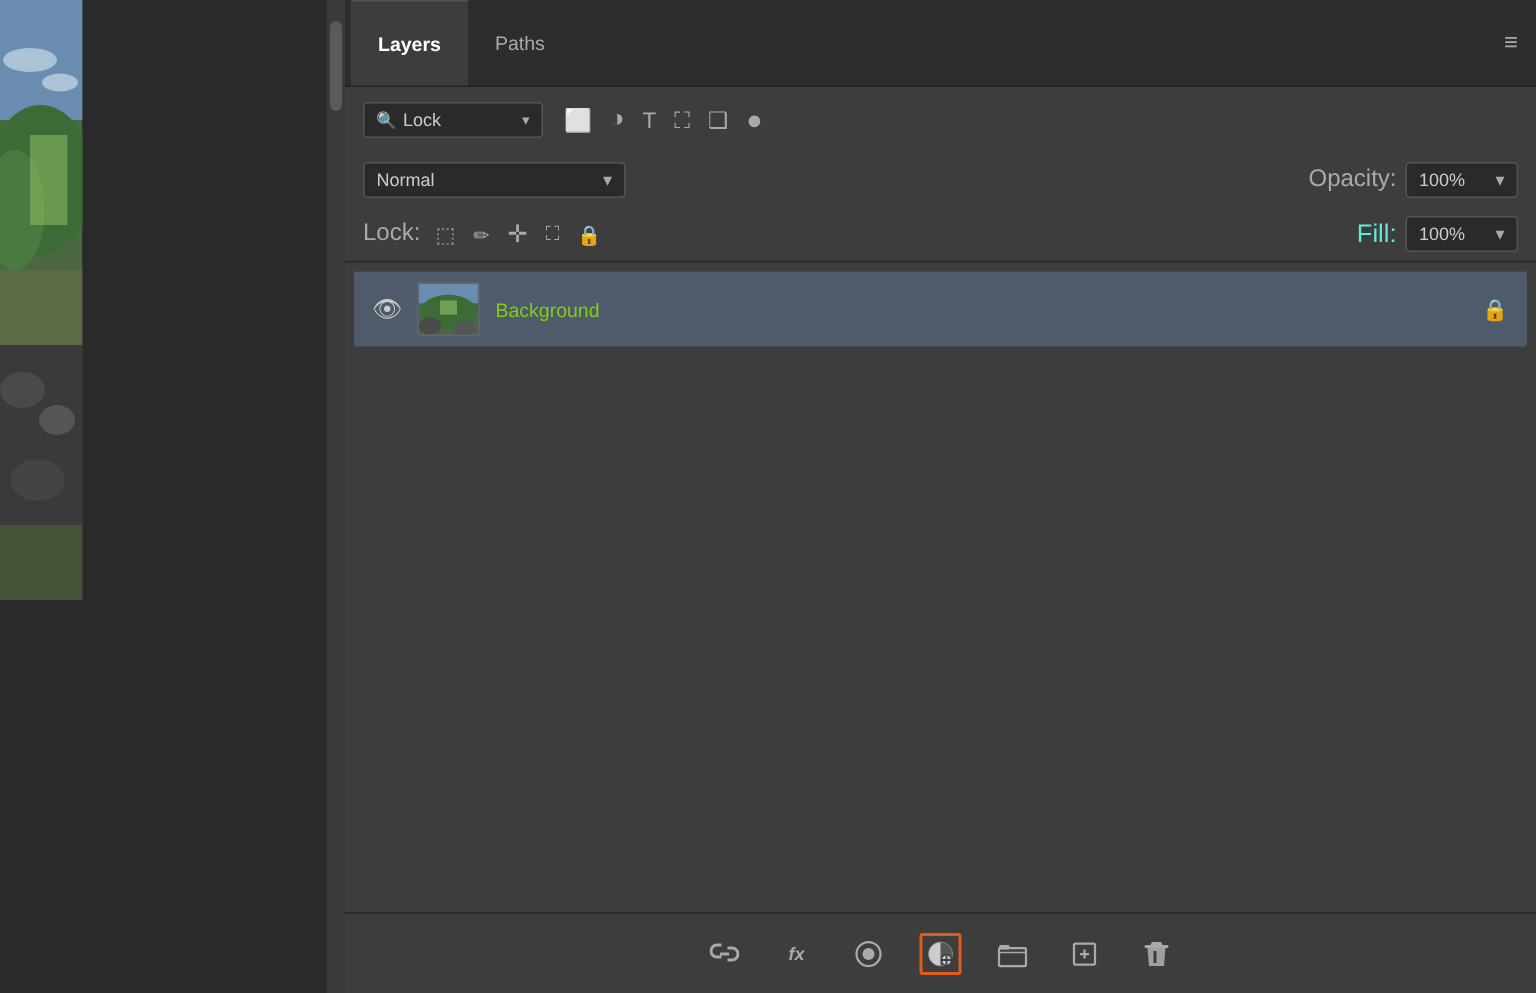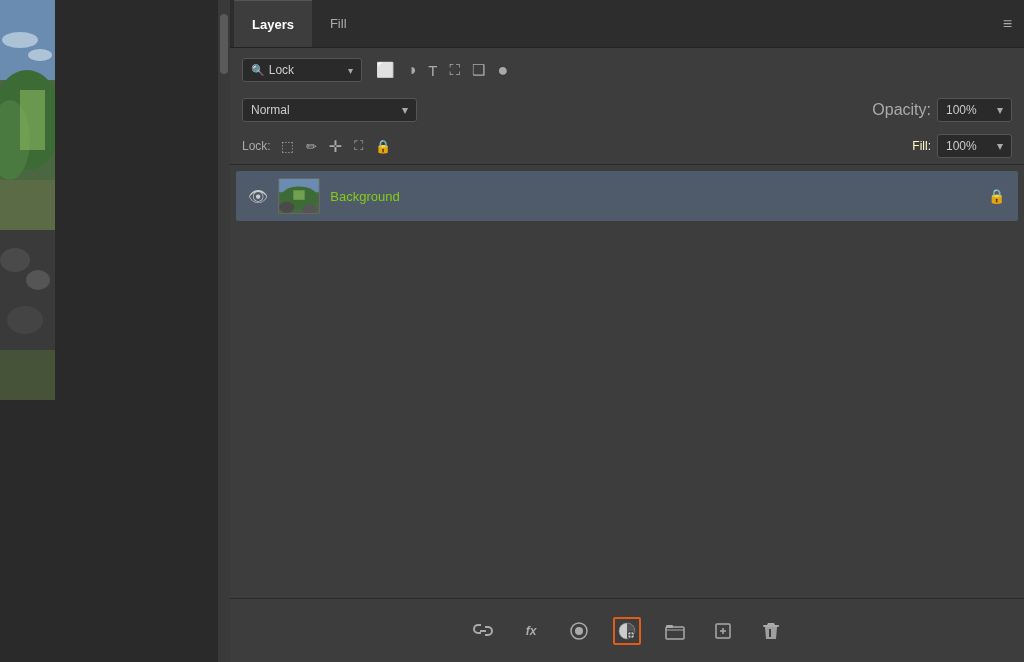--- a/index.html
+++ b/index.html
@@ -62,21 +62,21 @@
       display: flex;
       flex-direction: column;
     }
 
     
     .panel-tabs {
       display: flex;
       align-items: center;
       background: #2d2d2d;
       border-bottom: 1px solid #222;
-      height: 48px;
+      height: 58px;
       padding: 0 4px;
       flex-shrink: 0;
     }
 
     .tab {
       padding: 8px 18px;
       color: #aaa;
       font-size: 13px;
       cursor: pointer;
       font-weight: normal;
@@ -218,21 +218,21 @@
       align-items: center;
       padding: 6px 12px;
       gap: 10px;
       background: #3d3d3d;
       flex-shrink: 0;
       border-bottom: 1px solid #2a2a2a;
     }
 
     .lock-label {
       color: #aaa;
-      font-size: 12px;
+      font-size: 16px;
     }
 
     .lock-icons {
       display: flex;
       align-items: center;
       gap: 12px;
     }
 
     .lock-icon {
       color: #aaa;
@@ -241,22 +241,22 @@
     }
 
     .fill-group {
       display: flex;
       align-items: center;
       gap: 6px;
       margin-left: auto;
     }
 
     .fill-label {
-      color: #fef9c3;
-      font-size: 12px;
+      color: #5eead4;
+      font-size: 17px;
     }
 
     .fill-dropdown {
       display: flex;
       align-items: center;
       background: #2a2a2a;
       border: 1px solid #555;
       border-radius: 3px;
       padding: 4px 8px;
       color: #ccc;
@@ -315,21 +315,21 @@
       font-size: 13px;
     }
 
     .layer-lock {
       color: #aaa;
       font-size: 14px;
     }
 
     
     .bottom-toolbar {
-      height: 64px;
+      height: 54px;
       background: #3d3d3d;
       border-top: 1px solid #2a2a2a;
       display: flex;
       align-items: center;
       justify-content: center;
       gap: 20px;
       flex-shrink: 0;
       padding: 0 12px;
     }
 
@@ -396,21 +396,21 @@
   </div>
 </div>
 
 <div class="layers-panel">
 
   <div class="panel-tabs">
     <div class="tab active">
       <span>Layers</span>
     </div>
     <div class="tab">
-      <span>Fill</span>
+      <span>Paths</span>
     </div>
     <div class="tab-menu-btn">
       <span>≡</span>
     </div>
   </div>
 
   <div class="filter-row">
     <div class="filter-dropdown">
       <span class="search-icon-small">🔍</span>
       <span>Lock</span>

